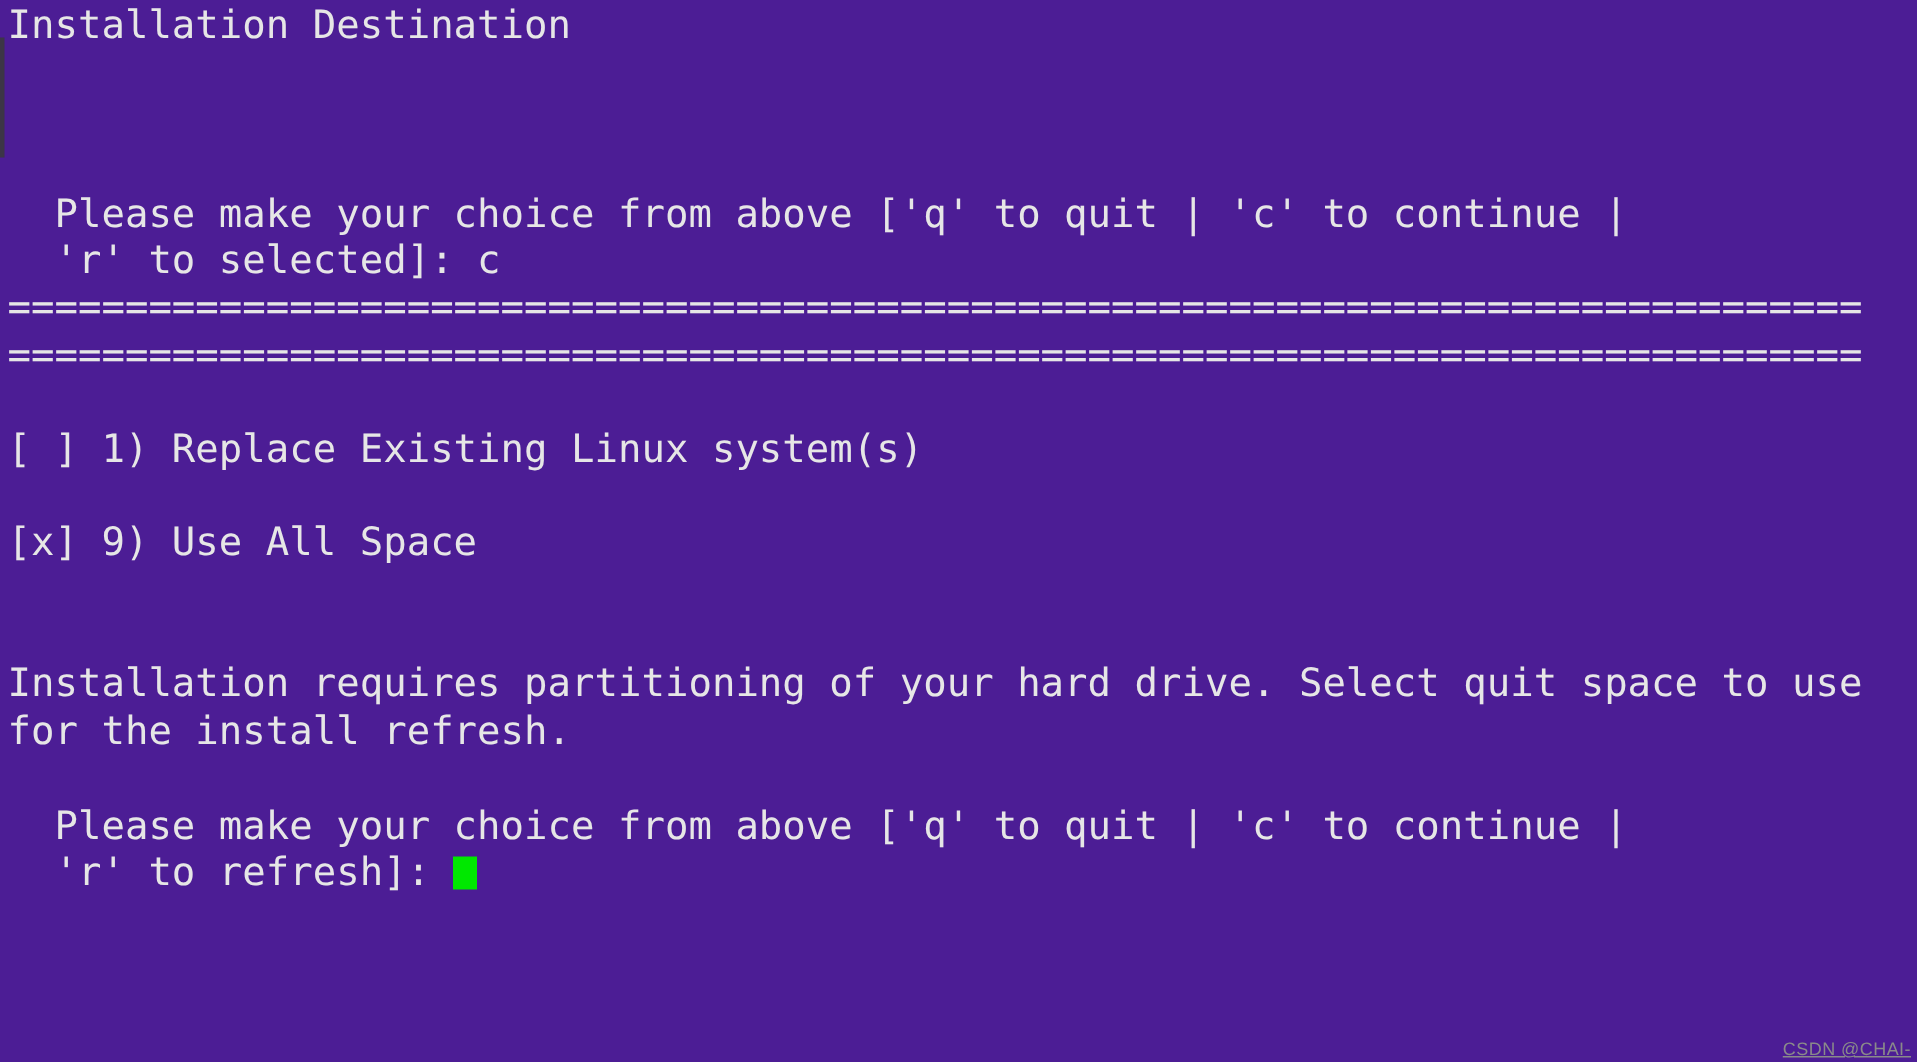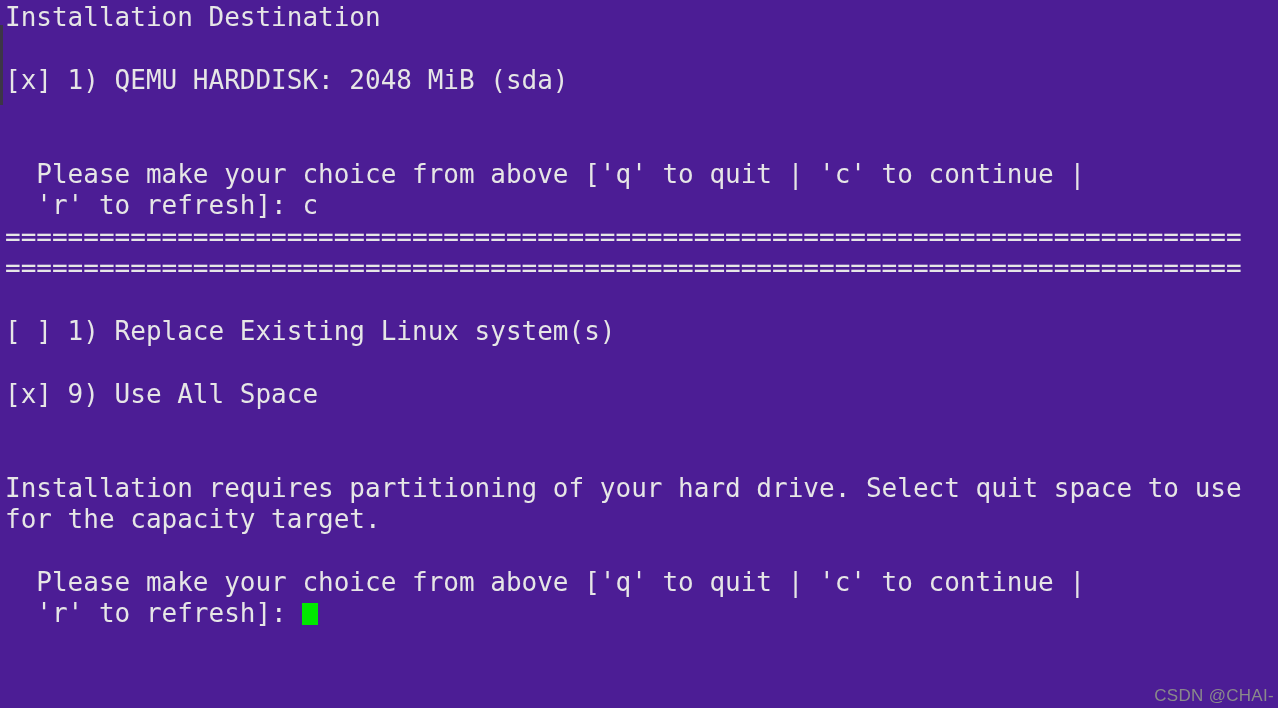--- a/index.html
+++ b/index.html
@@ -74,50 +74,50 @@
     height: 22px;
     background: #00e800;
     vertical-align: -3px;
   }
 
   .watermark {
     position: absolute;
     right: 4px;
     bottom: 2px;
     font-family: "Liberation Sans", sans-serif;
-    font-size: 17px;
+    font-size: 12px;
     color: #8a8a8a;
     letter-spacing: 0.3px;
     white-space: pre;
     user-select: none;
+    text-decoration: underline;
   }
 </style>
 </head>
 <body>
 
 <div id="terminal">
 
   <div class="edge-artifact"></div>
 
   <div class="screen">
 
     <div class="line">Installation Destination</div>
 
     <div class="line blank">&nbsp;</div>
 
-    <div class="line">[x] 1) QEMU HARDDISK: 2048 MiB (sda)</div>
 
     <div class="line blank">&nbsp;</div>
 
 
     <div class="line blank">&nbsp;</div>
 
     <div class="line prompt-line">  Please make your choice from above ['q' to quit | 'c' to continue |</div>
 
-    <div class="line prompt-line">  'r' to refresh]: c</div>
+    <div class="line prompt-line">  'r' to selected]: c</div>
 
     <div class="line sep">===============================================================================</div>
 
     <div class="line sep">===============================================================================</div>
 
 
     <div class="line blank">&nbsp;</div>
 
     <div class="line">[ ] 1) Replace Existing Linux system(s)</div>
 
@@ -125,21 +125,21 @@
 
     <div class="line">[x] 9) Use All Space</div>
 
     <div class="line blank">&nbsp;</div>
 
 
     <div class="line blank">&nbsp;</div>
 
     <div class="line">Installation requires partitioning of your hard drive. Select quit space to use</div>
 
-    <div class="line">for the capacity target.</div>
+    <div class="line">for the install refresh.</div>
 
     <div class="line blank">&nbsp;</div>
 
     <div class="line prompt-line">  Please make your choice from above ['q' to quit | 'c' to continue |</div>
 
     <div class="line prompt-line"><span>  'r' to refresh]: </span><span class="cursor"></span></div>
 
   </div>
 
   <div class="watermark">CSDN @CHAI-</div>

